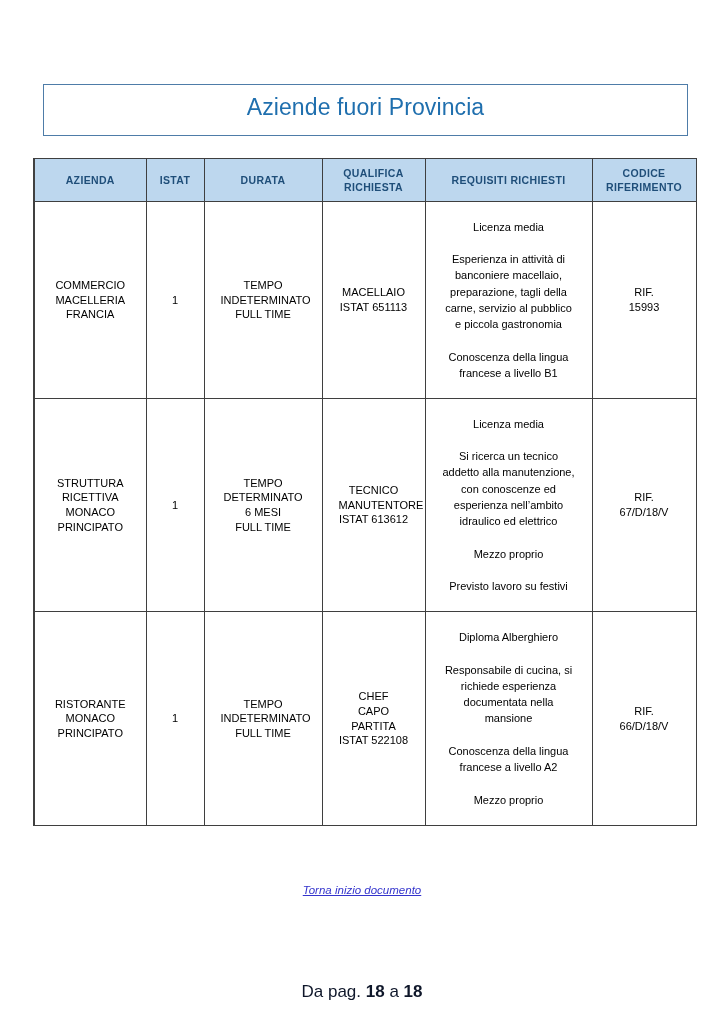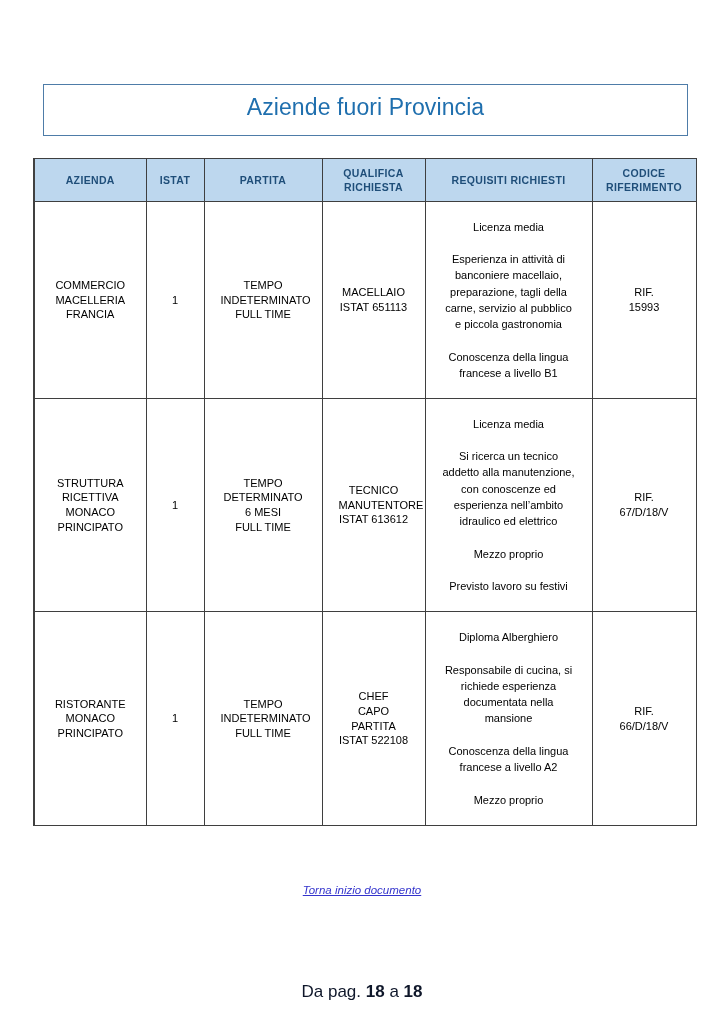--- a/index.html
+++ b/index.html
@@ -132,21 +132,21 @@
     <col class="col-posti">
     <col class="col-durata">
     <col class="col-qualifica">
     <col class="col-requisiti">
     <col class="col-codice">
   </colgroup>
   <thead>
     <tr>
       <th>AZIENDA</th>
       <th>ISTAT</th>
-      <th>PARTITA</th>
+      <th>DURATA</th>
       <th style="white-space:pre-line">QUALIFICA
 RICHIESTA</th>
       <th>REQUISITI RICHIESTI</th>
       <th style="white-space:pre-line">CODICE
 RIFERIMENTO</th>
     </tr>
   </thead>
   <tbody>
     <tr class="row-1">
       <td class="cell-text">COMMERCIO

